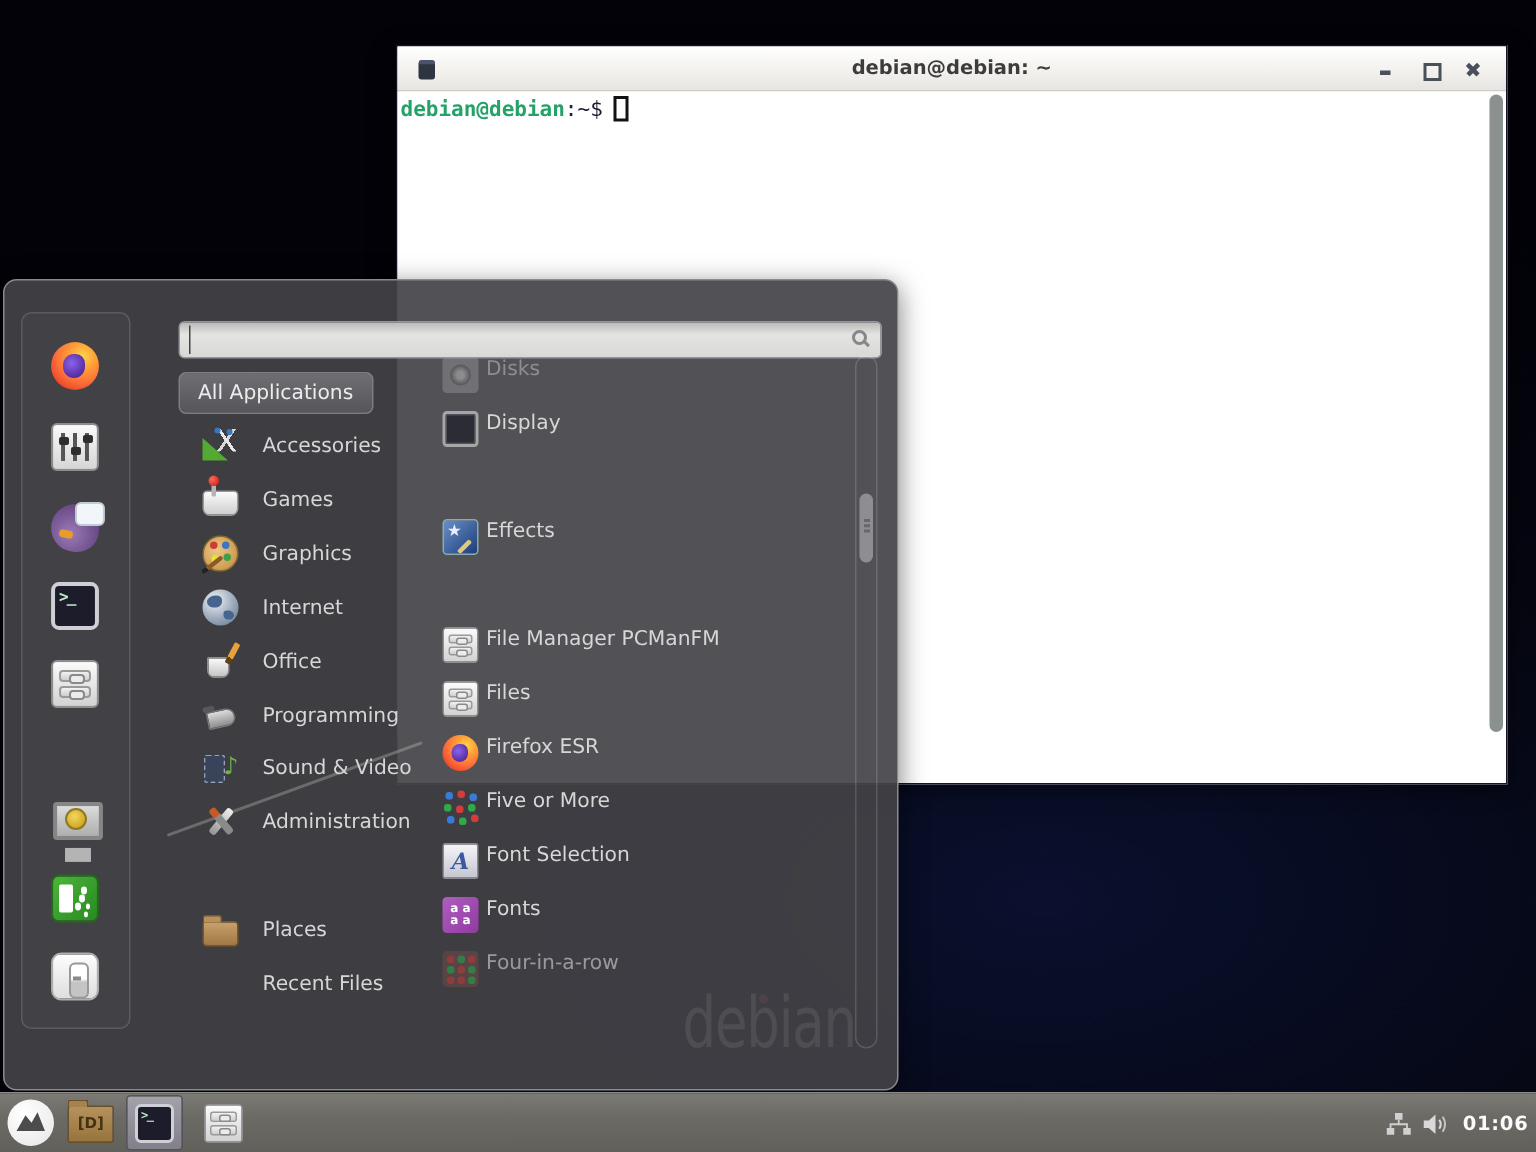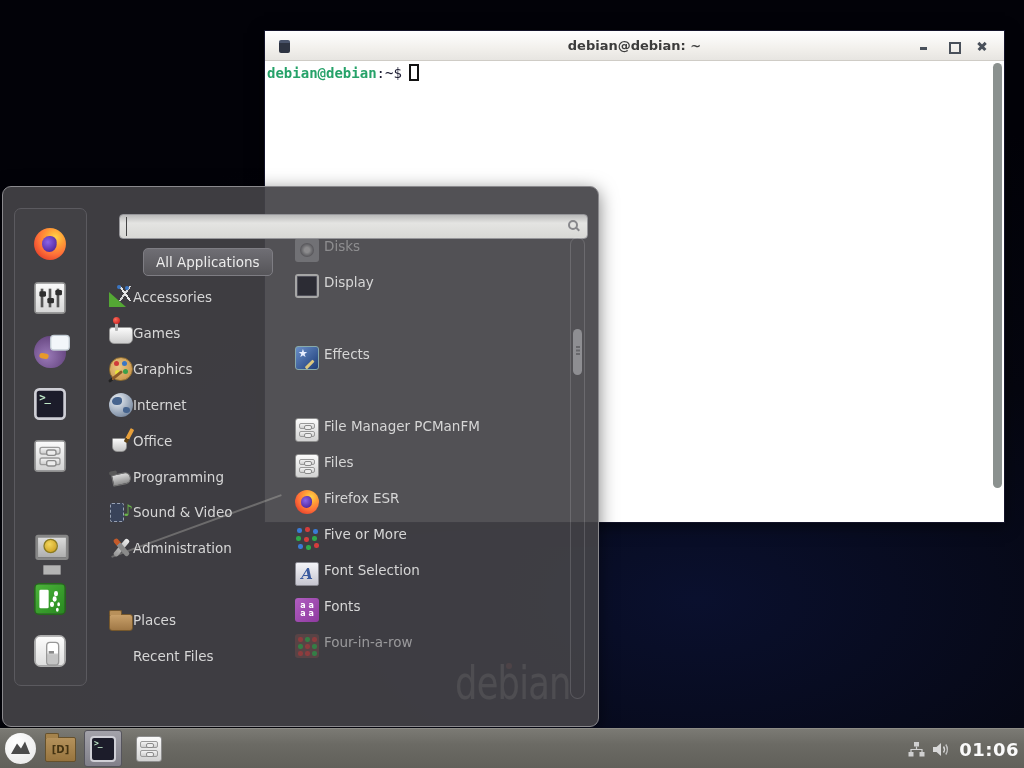--- a/index.html
+++ b/index.html
@@ -80,24 +80,24 @@
     border-left:1px solid #444; padding-left:1px; }
   .search-mag { position:absolute; right:9px; top:5px; width:10px; height:10px;
     border:2px solid #87878b; border-radius:50%; }
   .search-mag::after { content:""; position:absolute; right:-4px; bottom:-2px;
     width:5px; height:2px; background:#87878b; transform:rotate(45deg); }
 
   .all-apps-btn { position:absolute; left:116px; top:61px; width:130px; height:28px;
     background:linear-gradient(180deg,#6f6e74,#565559);
     border:1px solid #7e7d83; border-radius:5px;
     display:flex; align-items:center; padding-left:12px;
-    color:#ececec; cursor:pointer;margin-left:24px; }
-
-  .cat-row { position:absolute; left:106px; width:150px; height:36px;
-    display:flex; align-items:center; gap:0; cursor:pointer; }
+    color:#ececec; cursor:pointer; }
+
+  .cat-row { position:absolute; left:132px; width:150px; height:36px;
+    display:flex; align-items:center; gap:16px; cursor:pointer; }
   .app-row { position:absolute; left:292px; width:265px; height:36px;
     display:flex; align-items:flex-start; gap:5px; cursor:pointer; }
   .dim45 { opacity:0.45; }
   .dim55 { opacity:0.60; }
   .dim22 { opacity:0.22; }
 
   .menu-scroll-track { position:absolute; left:567px; top:50px; width:15px; height:462px;
     border:1px solid rgba(255,255,255,0.15); border-radius:8px; }
   .menu-scroll-thumb { position:absolute; left:2px; top:91px; width:9px; height:46px;
     background:#8e8e92; border-radius:5px; }
@@ -114,21 +114,21 @@
     background:linear-gradient(180deg,#b5925c,#97743e); border:1px solid #66512c; border-radius:2px;
     display:flex; align-items:center; justify-content:center;
     font-size:10px; font-weight:bold; color:#443312; cursor:pointer; }
   .folder-d::before { content:""; position:absolute; left:-1px; top:-5px; width:12px; height:4px;
     background:#a5834c; border:1px solid #66512c; border-bottom:none; border-radius:2px 2px 0 0; }
   .task-btn-active { position:absolute; left:84px; top:1px; width:38px; height:37px;
     background:linear-gradient(180deg,#a3a2aa,#81808a); border:1px solid #55545c;
     border-radius:3px; display:flex; align-items:center; justify-content:center; cursor:pointer; }
   .task-files { position:absolute; left:136px; top:7px; cursor:pointer; }
   .tray { position:absolute; right:5px; top:0; height:40px; display:flex; align-items:center; gap:8px; }
-  .clock { font-size:18px; font-weight:bold; color:#fafafa; letter-spacing:0.5px; }
+  .clock { font-size:13px; font-weight:bold; color:#fafafa; letter-spacing:0.5px; }
 
   
   .ic { position:relative; width:24px; height:24px; flex:none; display:block; }
   .ic-lg { width:26px; height:26px; }
   .ic-sp { visibility:hidden; }
 
   .ic-firefox { border-radius:50%;
     background:radial-gradient(circle at 66% 30%,#ffd54a 0%,#ffa036 28%,#ff7139 55%,#e8452c 80%,#cf3263 100%); }
   .ic-firefox::after { content:""; position:absolute; left:26%; top:27%; width:46%; height:47%;
     border-radius:50% 42% 50% 50%;

